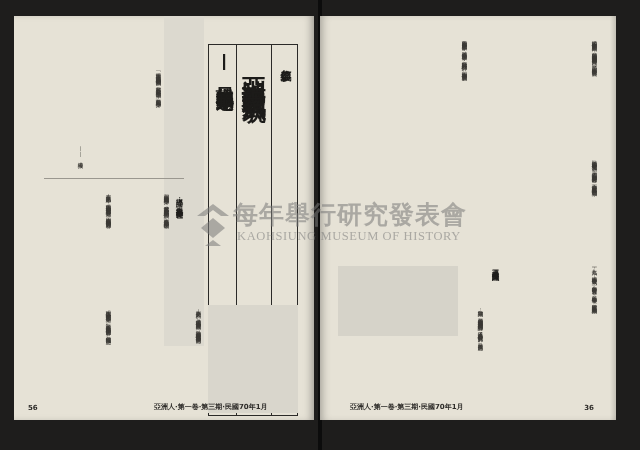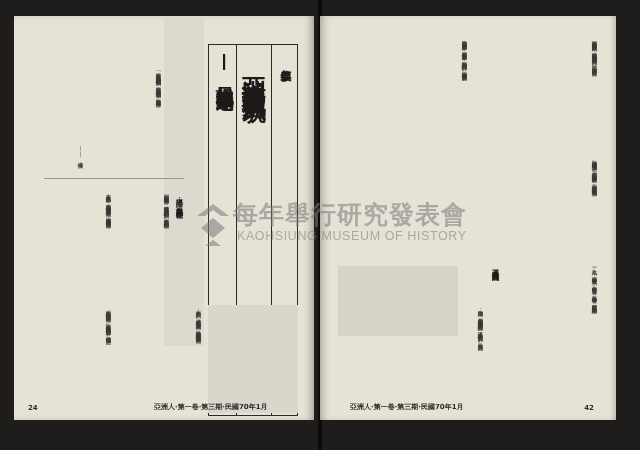--- a/index.html
+++ b/index.html
@@ -86,21 +86,21 @@
   .wm-logo {
     position:absolute; left:0; top:2px; width:36px; height:44px;
   }
   .wm-cn {
     position:absolute; left:38px; top:-2px;
     font-family:"DejaVu Sans", sans-serif; font-size:25px; font-weight:bold;
     color:rgba(120,120,120,0.55); letter-spacing:1px;
   }
   .wm-en {
     position:absolute; left:42px; top:29px;
-    font-family:Liberation Sans, sans-serif; font-size:12.5px;
+    font-family:Liberation Serif, serif; font-size:12.5px;
     color:rgba(120,120,120,0.55); letter-spacing:0.6px;
   }
 </style>
 </head>
 <body>
 
 <div class="spine-shadow"></div>
 
 <div class="page left">
 
@@ -120,38 +120,38 @@
 
   <div class="title-box">
     <div class="inner-line" style="left:27px;"></div>
     <div class="inner-line" style="left:62px;"></div>
     <div class="title-photo"></div>
     <div class="author">廖仁義</div>
     <div class="title-main" style="left:30px;">亞洲哲學的現代風貌</div>
     <div class="title-sub" style="left:4px;">—日本的現象學運動</div>
   </div>
 
-  <div class="footer" style="left:14px;">24</div>
+  <div class="footer" style="left:14px;">56</div>
   <div class="footer" style="left:140px;">亞洲人·第一卷·第三期·民國70年1月</div>
 </div>
 
 <div class="page right">
   <div class="gray-band" style="left:18px;top:250px;width:120px;height:70px;background:#d6d3c9;"></div>
 
   <div class="vcol" style="left:160px;top:20px;width:118px;height:110px;">日本的現象學研究起始於大正年間，當時留學德國的學者將胡塞爾的著作引介回國，開啟了此一學派在日本的發展。</div>
   <div class="vcol" style="left:18px;top:20px;width:130px;height:110px;">西田幾多郎所創立的京都學派，雖然不完全屬於現象學，但其對於純粹經驗的探討，與現象學有著密切的關聯。</div>
   <div class="vcol" style="left:18px;top:140px;width:260px;height:100px;">戰後日本的現象學研究更加蓬勃，學者們一方面翻譯西方的重要著作，一方面也嘗試建立具有東方特色的思想體系。</div>
 
   <div class="section-head" style="left:170px;top:248px;height:70px;">三遷會議在大陸</div>
 
   <div class="vcol" style="left:182px;top:248px;width:96px;height:130px;">一九七八年，日本現象學會正式成立，每年舉行研究發表會，並出版學會年報，使研究工作更具組織與系統。</div>
   <div class="vcol" style="left:18px;top:290px;width:146px;height:90px;">會議期間，各國學者就現象學與東方思想的關係進行討論，提出了許多具有啟發性的見解，引起廣泛的注意。</div>
 
   <div class="footer" style="left:30px;">亞洲人·第一卷·第三期·民國70年1月</div>
-  <div class="footer" style="right:22px;">42</div>
+  <div class="footer" style="right:22px;">36</div>
 </div>
 
 <div class="watermark">
   <svg class="wm-logo" viewBox="0 0 36 44">
     <polygon points="18,2 34,14 26,14 18,8 10,14 2,14" fill="rgba(120,120,120,0.55)"></polygon>
     <polygon points="18,16 30,26 18,36 6,26" fill="rgba(120,120,120,0.55)"></polygon>
     <polygon points="18,38 26,44 10,44" fill="rgba(120,120,120,0.55)"></polygon>
   </svg>
   <div class="wm-cn">每年舉行研究發表會</div>
   <div class="wm-en">KAOHSIUNG MUSEUM OF HISTORY</div>

